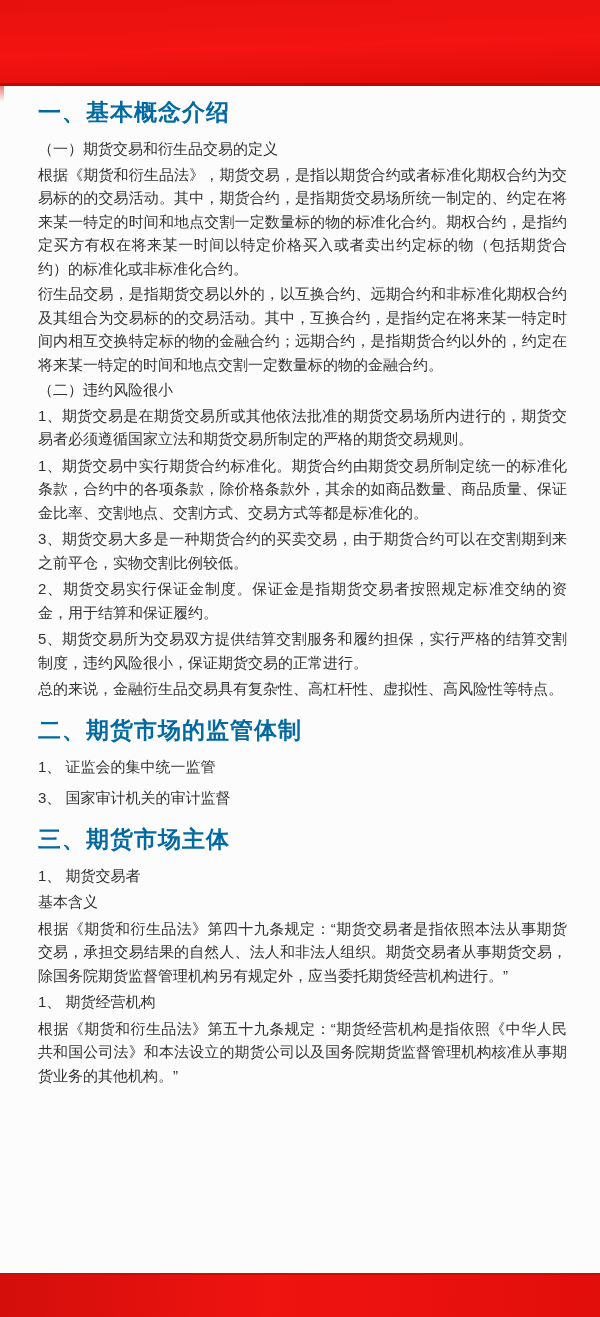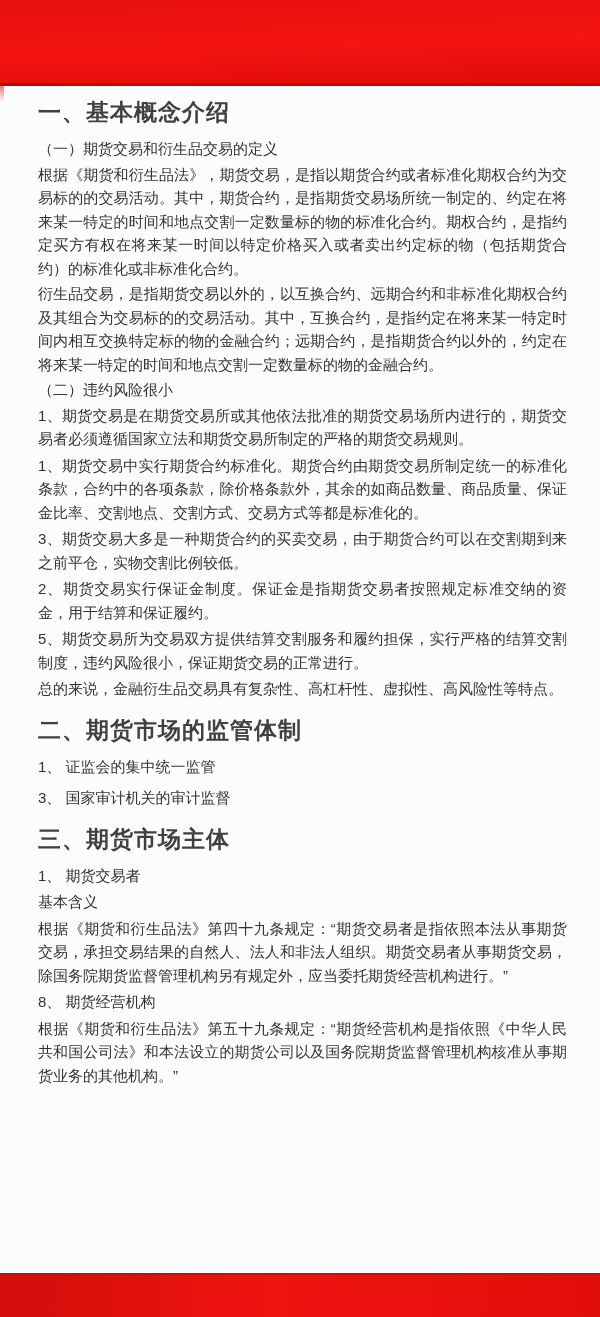--- a/index.html
+++ b/index.html
@@ -33,21 +33,21 @@
   }
   .content {
     position: absolute; top: 86px; bottom: 44px; left: 0; right: 0;
     padding: 11px 33px 0 38px;
     overflow: hidden;
     color: #333333;
   }
   .sec-h {
     font-size: 23px;
     font-weight: bold;
-    color: #404040;
+    color: #0369a1;
     margin: 14px 0 9px 0;
     letter-spacing: 1px;
   }
   .sec-h.first { margin-top: 0; }
   .body {
     font-size: 15px;
     line-height: 23.5px;
     margin: 0 0 2px 0;
     text-align: justify;
     color: #333333;
@@ -79,20 +79,20 @@
     <p class="body">总的来说，金融衍生品交易具有复杂性、高杠杆性、虚拟性、高风险性等特点。</p>
 
     <h1 class="sec-h">二、期货市场的监管体制</h1>
     <p class="body li">1、 证监会的集中统一监管</p>
     <p class="body li">3、 国家审计机关的审计监督</p>
 
     <h1 class="sec-h">三、期货市场主体</h1>
     <p class="body item">1、 期货交易者</p>
     <p class="body item">基本含义</p>
     <p class="body item"> 根据《期货和衍生品法》第四十九条规定：“期货交易者是指依照本法从事期货交易，承担交易结果的自然人、法人和非法人组织。期货交易者从事期货交易，除国务院期货监督管理机构另有规定外，应当委托期货经营机构进行。”</p>
-    <p class="body item">8、 期货经营机构</p>
+    <p class="body item">1、 期货经营机构</p>
     <p class="body item">根据《期货和衍生品法》第五十九条规定：“期货经营机构是指依照《中华人民共和国公司法》和本法设立的期货公司以及国务院期货监督管理机构核准从事期货业务的其他机构。”</p>
 
   </main>
 
   <div class="band-bottom"></div>
 
 </div>
 
 </body></html>

